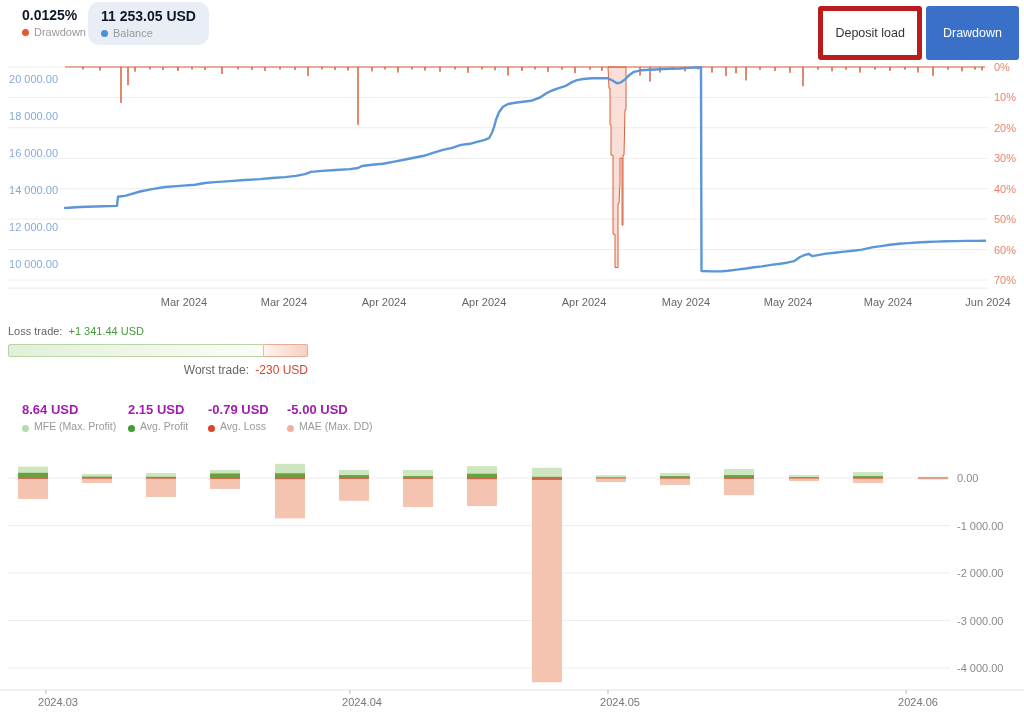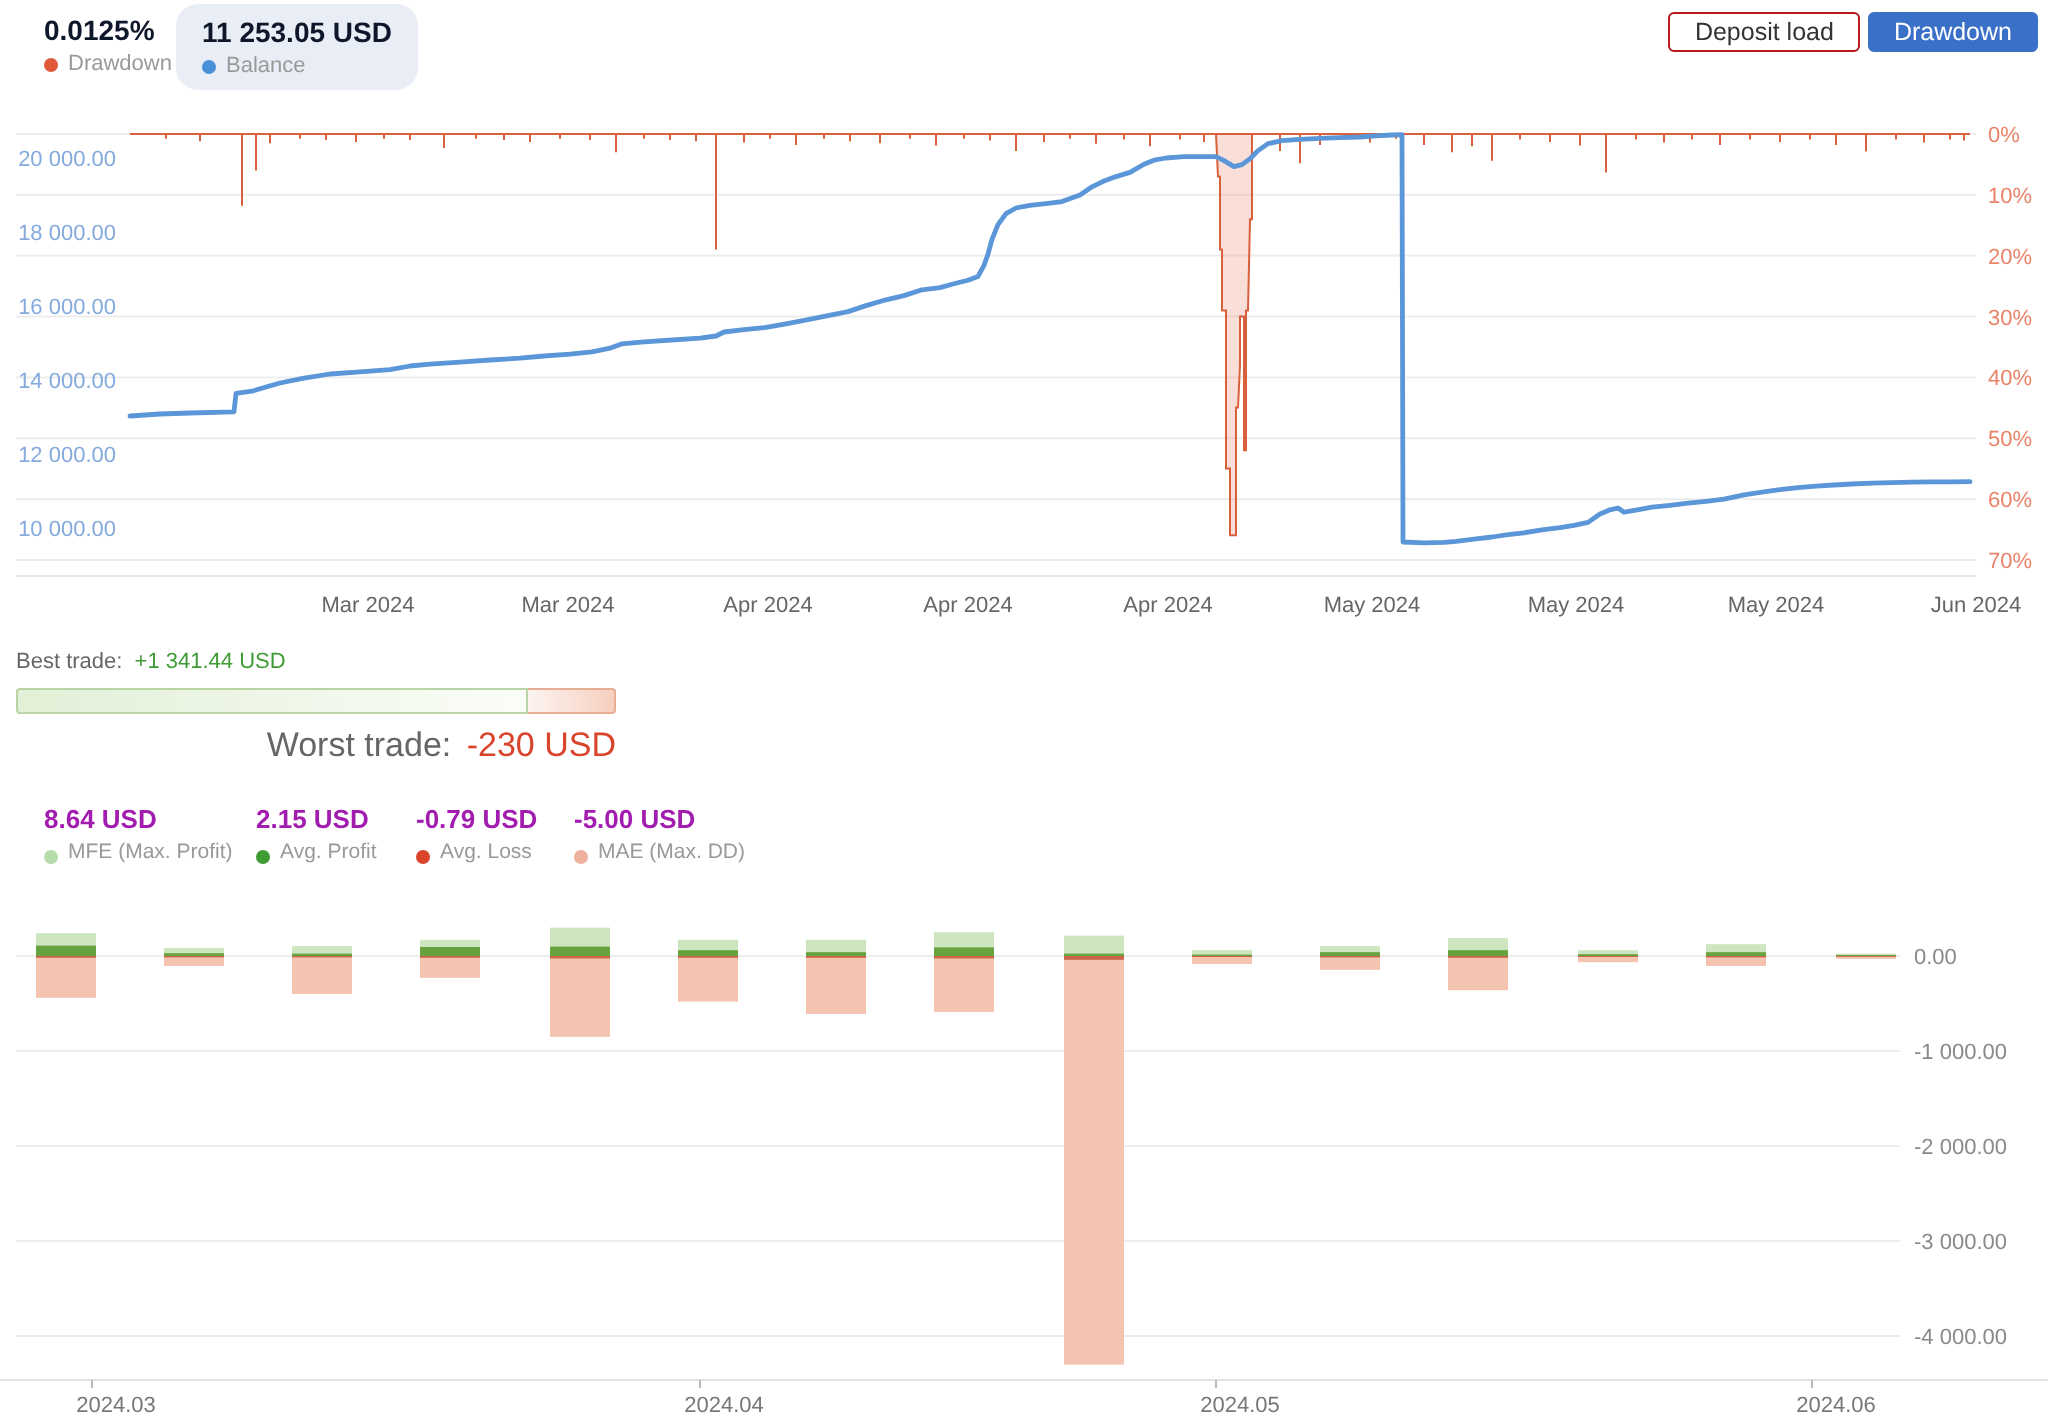--- a/index.html
+++ b/index.html
@@ -5,33 +5,33 @@
   html,body{margin:0;padding:0;background:#fff;}
   .page{position:relative;width:1024px;height:713px;background:#fff;overflow:hidden;
         font-family:"Liberation Sans","DejaVu Sans",sans-serif;color:#333;}
   
   .hstat{position:absolute;top:7px;}
   .hstat .val{font-size:14px;font-weight:bold;color:#0f172a;line-height:16px;}
   .hstat .leg{font-size:11px;color:#999;margin-top:3px;display:flex;align-items:center;gap:5px;}
   .dot{width:7px;height:7px;border-radius:50%;display:inline-block;flex:0 0 auto;}
   .hstat.boxed{background:#e9eef6;border-radius:3px;padding:6px 13px;top:2px;}
   .hbuttons{position:absolute;top:6px;right:5px;display:flex;gap:4px;}
-  .btn{font-size:12.5px;padding:1px 12px;border-radius:3px;border:1px solid #b91c1c;
+  .btn{font-size:12.5px;padding:14px 12px;border-radius:3px;border:5px solid #b91c1c;
        background:#fff;color:#333;cursor:pointer;line-height:16px;}
   .btn.active{background:#3a70c8;border-color:#3a70c8;color:#fff;}
   
   .chartsvg{position:absolute;left:0;}
   
   .pgroup{position:absolute;top:325px;height:52px;}
   .pgroup .topline{font-size:11px;color:#666;height:14px;}
   .pgroup .topline .pv{margin-left:3px;}
   .pgroup .bar{display:flex;height:13px;margin-top:5px;}
   .pgroup .seg-green{background:linear-gradient(to right,#e2f0d7,#fbfdf8);border:1px solid #b9d4a5;box-sizing:border-box;border-radius:2px 0 0 2px;}
   .pgroup .seg-red{background:linear-gradient(to right,#fdf4f0,#f6d0c0);border:1px solid #e6ae94;border-left:none;box-sizing:border-box;border-radius:0 2px 2px 0;flex:1;}
-  .pgroup .botline{font-size:17px;color:#666;text-align:right;margin-top:6px;}
+  .pgroup .botline{font-size:12px;color:#666;text-align:right;margin-top:6px;}
   .pgroup .botline .pv{margin-left:3px;}
   .green-t{color:#3f9c35;}
   .red-t{color:#d9442b;}
   
   .s2{position:absolute;top:402px;}
   .s2 .val{font-size:13px;font-weight:bold;color:#a21caf;line-height:15px;}
   .s2 .leg{font-size:10.5px;color:#999;margin-top:3px;display:flex;align-items:flex-end;gap:5px;}
 </style>
 </head>
 <body>
@@ -92,21 +92,21 @@
       <text x="788" y="306" fill="#666666" text-anchor="middle" font-size="11" font-family="&quot;Liberation Sans&quot;,&quot;DejaVu Sans&quot;,sans-serif">May 2024</text>
       <text x="888" y="306" fill="#666666" text-anchor="middle" font-size="11" font-family="&quot;Liberation Sans&quot;,&quot;DejaVu Sans&quot;,sans-serif">May 2024</text>
       <text x="988" y="306" fill="#666666" text-anchor="middle" font-size="11" font-family="&quot;Liberation Sans&quot;,&quot;DejaVu Sans&quot;,sans-serif">Jun 2024</text>
       <path d="M65,67 L83,67 L83,69.4 L83,67 L100,67 L100,70.6 L100,67 L121,67 L121,102.9 L121,67 L128,67 L128,85.2 L128,67 L135,67 L135,71.6 L135,67 L150,67 L150,69.4 L150,67 L163,67 L163,70.0 L163,67 L178,67 L178,71.0 L178,67 L192,67 L192,69.4 L192,67 L205,67 L205,70.0 L205,67 L222,67 L222,74.0 L222,67 L238,67 L238,69.4 L238,67 L252,67 L252,70.0 L252,67 L265,67 L265,71.0 L265,67 L280,67 L280,69.4 L280,67 L295,67 L295,70.0 L295,67 L308,67 L308,76.1 L308,67 L322,67 L322,69.4 L322,67 L335,67 L335,70.0 L335,67 L348,67 L348,70.6 L348,67 L358,67 L358,124.8 L358,67 L372,67 L372,71.3 L372,67 L385,67 L385,69.4 L385,67 L398,67 L398,72.5 L398,67 L412,67 L412,69.4 L412,67 L425,67 L425,70.6 L425,67 L440,67 L440,71.6 L440,67 L455,67 L455,69.4 L455,67 L468,67 L468,72.8 L468,67 L482,67 L482,69.4 L482,67 L495,67 L495,70.3 L495,67 L508,67 L508,75.5 L508,67 L522,67 L522,71.0 L522,67 L535,67 L535,69.4 L535,67 L548,67 L548,71.9 L548,67 L562,67 L562,69.7 L562,67 L575,67 L575,73.1 L575,67 L590,67 L590,69.7 L590,67 L602,67 L602,71.0 L602,67 L640,67 L640,75.5 L640,67 L650,67 L650,81.6 L650,67 L660,67 L660,72.5 L660,67 L672,67 L672,69.7 L672,67 L685,67 L685,71.3 L685,67 L698,67 L698,69.4 L698,67 L712,67 L712,72.5 L712,67 L726,67 L726,76.1 L726,67 L736,67 L736,73.1 L736,67 L746,67 L746,80.4 L746,67 L760,67 L760,69.7 L760,67 L775,67 L775,71.0 L775,67 L790,67 L790,72.8 L790,67 L803,67 L803,86.2 L803,67 L818,67 L818,69.7 L818,67 L832,67 L832,71.3 L832,67 L846,67 L846,69.7 L846,67 L860,67 L860,72.5 L860,67 L875,67 L875,69.7 L875,67 L890,67 L890,71.0 L890,67 L905,67 L905,69.7 L905,67 L918,67 L918,72.5 L918,67 L933,67 L933,75.8 L933,67 L948,67 L948,69.7 L948,67 L962,67 L962,71.3 L962,67 L975,67 L975,69.7 L975,67 L982,67 L982,70.3 L982,67 L985,67" fill="none" stroke="#d9603c" stroke-width="1"></path>
       <path d="M608,67.0 L609,88.3 L610,88.3 L610,124.8 L611,124.8 L611,155.2 L613,155.2 L613,234.2 L615,234.2 L615,267.6 L618,267.6 L618,203.8 L619,203.8 L620,182.5 L620,158.2 L622,158.2 L622,225.1 L623,225.1 L623,155.2 L624,155.2 L625,109.6 L626,109.6 L626,67.0 Z" fill="rgba(231,111,81,0.22)" stroke="#d9603c" stroke-width="1"></path>
       <path d="M65,208.0 L80,207.0 L95,206.5 L117,205.9 L118,196.7 L126,195.6 L140,191.5 L152,189.1 L165,187.0 L180,185.9 L195,184.8 L205,183.0 L215,182.1 L230,181.1 L245,180.0 L260,179.1 L272,178.0 L285,177.1 L296,175.9 L305,174.1 L311,171.9 L322,170.9 L336,170.0 L350,169.1 L358,168.0 L362,166.0 L372,164.8 L383,163.7 L393,161.9 L404,159.8 L414,157.8 L424,155.8 L433,152.8 L443,149.9 L452,147.8 L461,144.9 L470,143.8 L477,141.9 L484,140.1 L489,138.2 L492,132.7 L494,127.1 L496,119.7 L499,112.3 L503,106.8 L508,104.0 L515,102.7 L523,101.8 L531,100.8 L540,97.5 L546,93.4 L552,90.5 L558,88.3 L565,86.2 L572,82.1 L577,80.1 L583,79.0 L592,78.3 L601,78.3 L608,78.3 L612,80.3 L617,83.3 L621,82.3 L625,79.4 L629,75.3 L634,71.8 L641,70.3 L650,69.7 L660,69.2 L670,68.8 L680,68.5 L688,67.9 L696,67.5 L701,67.3 L701.5,271.0 L712,271.4 L722,271.2 L728,270.7 L737,269.6 L746,268.5 L754,267.3 L762,266.4 L771,264.9 L780,263.8 L787,262.7 L794,261.2 L800,257.0 L805,254.9 L809,254.0 L812,256.1 L818,255.1 L826,253.6 L835,252.7 L844,251.6 L853,250.7 L862,249.6 L872,247.4 L881,246.1 L890,244.8 L899,243.8 L908,243.1 L917,242.5 L926,242.0 L936,241.6 L946,241.3 L956,241.1 L966,240.9 L976,240.9 L985,240.8" fill="none" stroke="#5b96d8" stroke-width="2.4" stroke-linejoin="round" stroke-linecap="round"></path>
     </svg>
 
   <div class="pgroup" style="left:8px;width:300px;">
     <div class="topline">
-      <span>Best trade:</span>
+      <span>Loss trade:</span>
       <span class="pv green-t">+1 341.44 USD</span>
     </div>
     <div class="bar">
       <div class="seg-green" style="width: 85.4%;"></div>
       <div class="seg-red"></div>
     </div>
     <div class="botline">
       <span>Worst trade:</span>
       <span class="pv red-t">-230 USD</span>
     </div>

